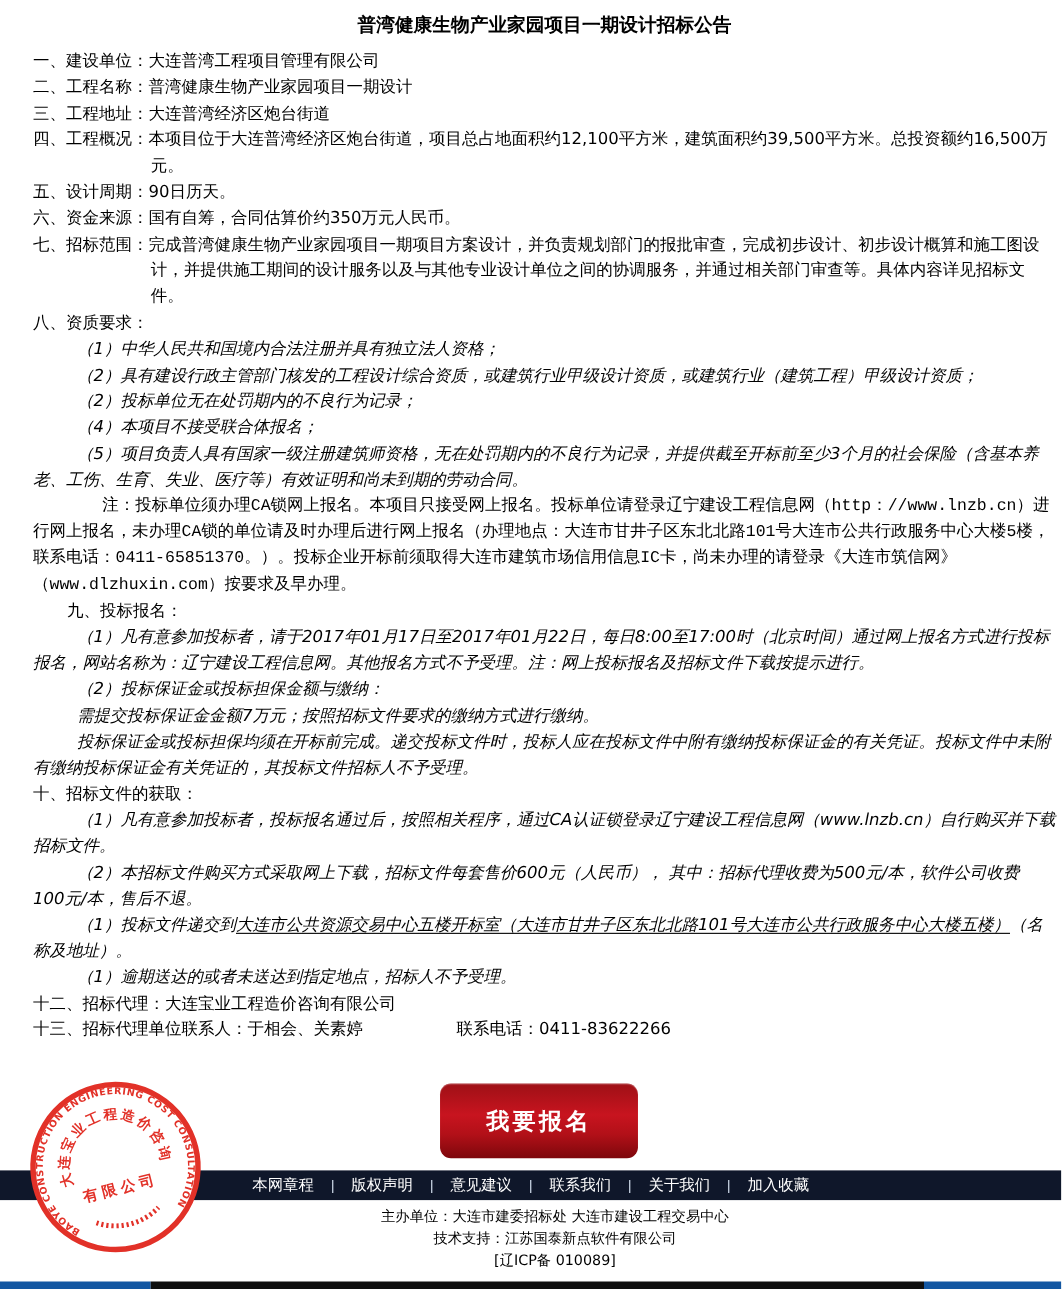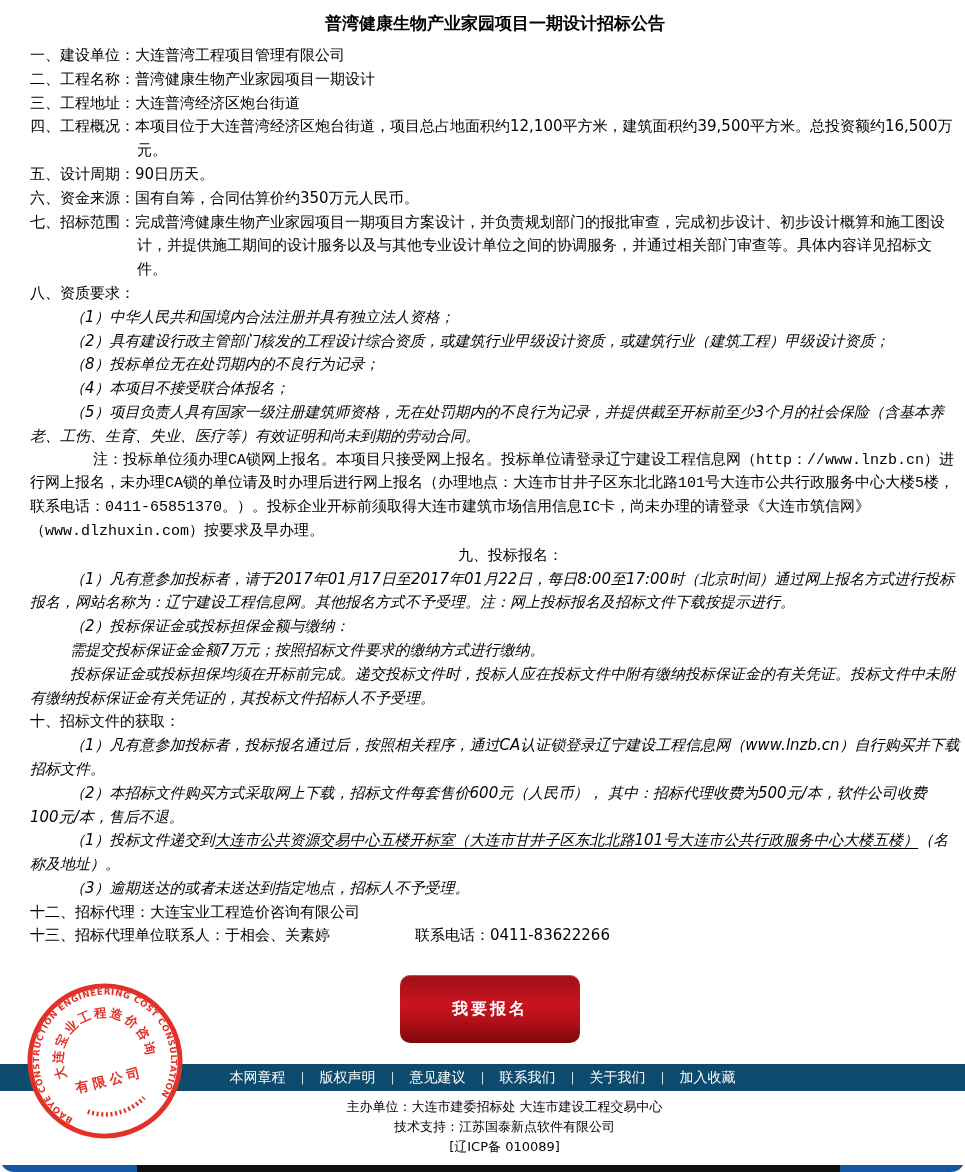--- a/index.html
+++ b/index.html
@@ -1,46 +1,46 @@
 <!DOCTYPE html>
 <html><head>
 <meta charset="utf-8">
 <style>
   * { margin:0; padding:0; box-sizing:border-box; }
   html,body { background:#ffffff; }
   body { font-family:"DejaVu Sans","Liberation Sans",sans-serif; }
-  .page { position:relative; width:965px; height:1172px; margin:0 auto; background:#fff; overflow:hidden;border-radius:14px; }
+  .page { position:relative; width:965px; height:1172px; margin:0 auto; background:#fff; overflow:hidden; }
 
   
   .doc { position:absolute; top:0; left:0; width:965px; padding:10px 5px 0 30px; }
   .doc-title { text-align:center; font-weight:bold; font-size:17px; color:#000; line-height:26px; margin-bottom:8px; }
   .para { font-size:15px; line-height:23.8px; color:#000; }
   .para.hang   { padding-left:107px; text-indent:-107px; }
   .para.ind    { text-indent:40px;font-style:italic; }
-  .para.ind-sm { text-indent:31px;text-align:center; }
+  .para.ind-sm { text-indent:31px; }
   .para.ind-lg { text-indent:63px;font-family:Liberation Mono, monospace; }
   .u   { text-decoration:underline; text-underline-offset:3px;margin-top:10px; }
   .gap { margin-left:85px; }
 
   
   .bottom { position:absolute; left:0; top:968px; width:965px; height:204px; }
 
   .signup-btn {
-    position:absolute; left:400px; top:7px; width:180px; height:68px;
+    position:absolute; left:400px; top:17px; width:180px; height:68px;
     border:none; border-radius:10px; cursor:pointer;
     background:linear-gradient(180deg,#9e1016 0%,#c8141f 42%,#b21018 68%,#7d070c 100%);
     box-shadow:inset 0 1px 1px rgba(255,255,255,.3);
-    color:#fff; font-size:16px; font-weight:bold; letter-spacing:3px;
+    color:#fff; font-size:21px; font-weight:bold; letter-spacing:3px;
     font-family:"DejaVu Sans","Liberation Sans",sans-serif;
     z-index:2;
   }
 
   .navbar {
     position:absolute; left:0; top:96px; width:965px; height:27px;
-    background:#0c4a6e; display:flex; align-items:center; justify-content:center;
+    background:#0f172a; display:flex; align-items:center; justify-content:center;
     z-index:1;
   }
   .navlink { color:#ffffff; font-size:14px; text-decoration:none; margin:0 15px; }
   .sep { color:#d7e4f2; font-size:12px; }
 
   .footinfo { position:absolute; left:0; top:129px; width:965px; text-align:center;
     font-size:13px; color:#000; line-height:20px; z-index:1;padding-left:44px; }
 
   .strip { position:absolute; left:0; bottom:0; width:965px; height:7px; display:flex; z-index:1; }
   .strip .b1  { width:137px; background:#1357a2; }
@@ -61,34 +61,34 @@
         <div class="para hang"><span>一、建设单位：大连普湾工程项目管理有限公司</span></div>
         <div class="para hang"><span>二、工程名称：普湾健康生物产业家园项目一期设计</span></div>
         <div class="para hang"><span>三、工程地址：大连普湾经济区炮台街道</span></div>
         <div class="para hang"><span>四、工程概况：本项目位于大连普湾经济区炮台街道，项目总占地面积约12,100平方米，建筑面积约39,500平方米。总投资额约16,500万元。</span></div>
         <div class="para hang"><span>五、设计周期：90日历天。</span></div>
         <div class="para hang"><span>六、资金来源：国有自筹，合同估算价约350万元人民币。</span></div>
         <div class="para hang"><span>七、招标范围：完成普湾健康生物产业家园项目一期项目方案设计，并负责规划部门的报批审查，完成初步设计、初步设计概算和施工图设计，并提供施工期间的设计服务以及与其他专业设计单位之间的协调服务，并通过相关部门审查等。具体内容详见招标文件。</span></div>
         <div class="para"><span>八、资质要求：</span></div>
         <div class="para ind"><span>（1）中华人民共和国境内合法注册并具有独立法人资格；</span></div>
         <div class="para ind"><span>（2）具有建设行政主管部门核发的工程设计综合资质，或建筑行业甲级设计资质，或建筑行业（建筑工程）甲级设计资质；</span></div>
-        <div class="para ind"><span>（8）投标单位无在处罚期内的不良行为记录；</span></div>
+        <div class="para ind"><span>（2）投标单位无在处罚期内的不良行为记录；</span></div>
         <div class="para ind"><span>（4）本项目不接受联合体报名；</span></div>
         <div class="para ind"><span>（5）项目负责人具有国家一级注册建筑师资格，无在处罚期内的不良行为记录，并提供截至开标前至少3个月的社会保险（含基本养老、工伤、生育、失业、医疗等）有效证明和尚未到期的劳动合同。</span></div>
         <div class="para ind-lg"><span>注：投标单位须办理CA锁网上报名。本项目只接受网上报名。投标单位请登录辽宁建设工程信息网（http：//www.lnzb.cn）进行网上报名，未办理CA锁的单位请及时办理后进行网上报名（办理地点：大连市甘井子区东北北路101号大连市公共行政服务中心大楼5楼，联系电话：0411-65851370。）。投标企业开标前须取得大连市建筑市场信用信息IC卡，尚未办理的请登录《大连市筑信网》（www.dlzhuxin.com）按要求及早办理。</span></div>
         <div class="para ind-sm"><span>九、投标报名：</span></div>
         <div class="para ind"><span>（1）凡有意参加投标者，请于2017年01月17日至2017年01月22日，每日8:00至17:00时（北京时间）通过网上报名方式进行投标报名，网站名称为：辽宁建设工程信息网。其他报名方式不予受理。注：网上投标报名及招标文件下载按提示进行。</span></div>
         <div class="para ind"><span>（2）投标保证金或投标担保金额与缴纳：</span></div>
         <div class="para ind"><span>需提交投标保证金金额7万元；按照招标文件要求的缴纳方式进行缴纳。</span></div>
         <div class="para ind"><span>投标保证金或投标担保均须在开标前完成。递交投标文件时，投标人应在投标文件中附有缴纳投标保证金的有关凭证。投标文件中未附有缴纳投标保证金有关凭证的，其投标文件招标人不予受理。</span></div>
         <div class="para"><span>十、招标文件的获取：</span></div>
         <div class="para ind"><span>（1）凡有意参加投标者，投标报名通过后，按照相关程序，通过CA认证锁登录辽宁建设工程信息网（www.lnzb.cn）自行购买并下载招标文件。</span></div>
         <div class="para ind"><span>（2）本招标文件购买方式采取网上下载，招标文件每套售价600元（人民币）， 其中：招标代理收费为500元/本，软件公司收费 100元/本，售后不退。</span></div>
         <div class="para ind"><span>（1）投标文件递交到</span><span class="u">大连市公共资源交易中心五楼开标室（大连市甘井子区东北北路101号大连市公共行政服务中心大楼五楼）</span><span>（名称及地址）。</span></div>
-        <div class="para ind"><span>（3）逾期送达的或者未送达到指定地点，招标人不予受理。</span></div>
+        <div class="para ind"><span>（1）逾期送达的或者未送达到指定地点，招标人不予受理。</span></div>
         <div class="para"><span>十二、招标代理：大连宝业工程造价咨询有限公司</span></div>
         <div class="para"><span>十三、招标代理单位联系人：于相会、关素婷</span><span class="gap">联系电话：0411-83622266</span></div>
       </div>
   </div>
 
   <div class="bottom">
 
     <svg class="stamp" viewBox="-81 -81 162 162">
       <circle r="75" fill="#ffffff" stroke="#e23128" stroke-width="5"></circle>
       <defs>

